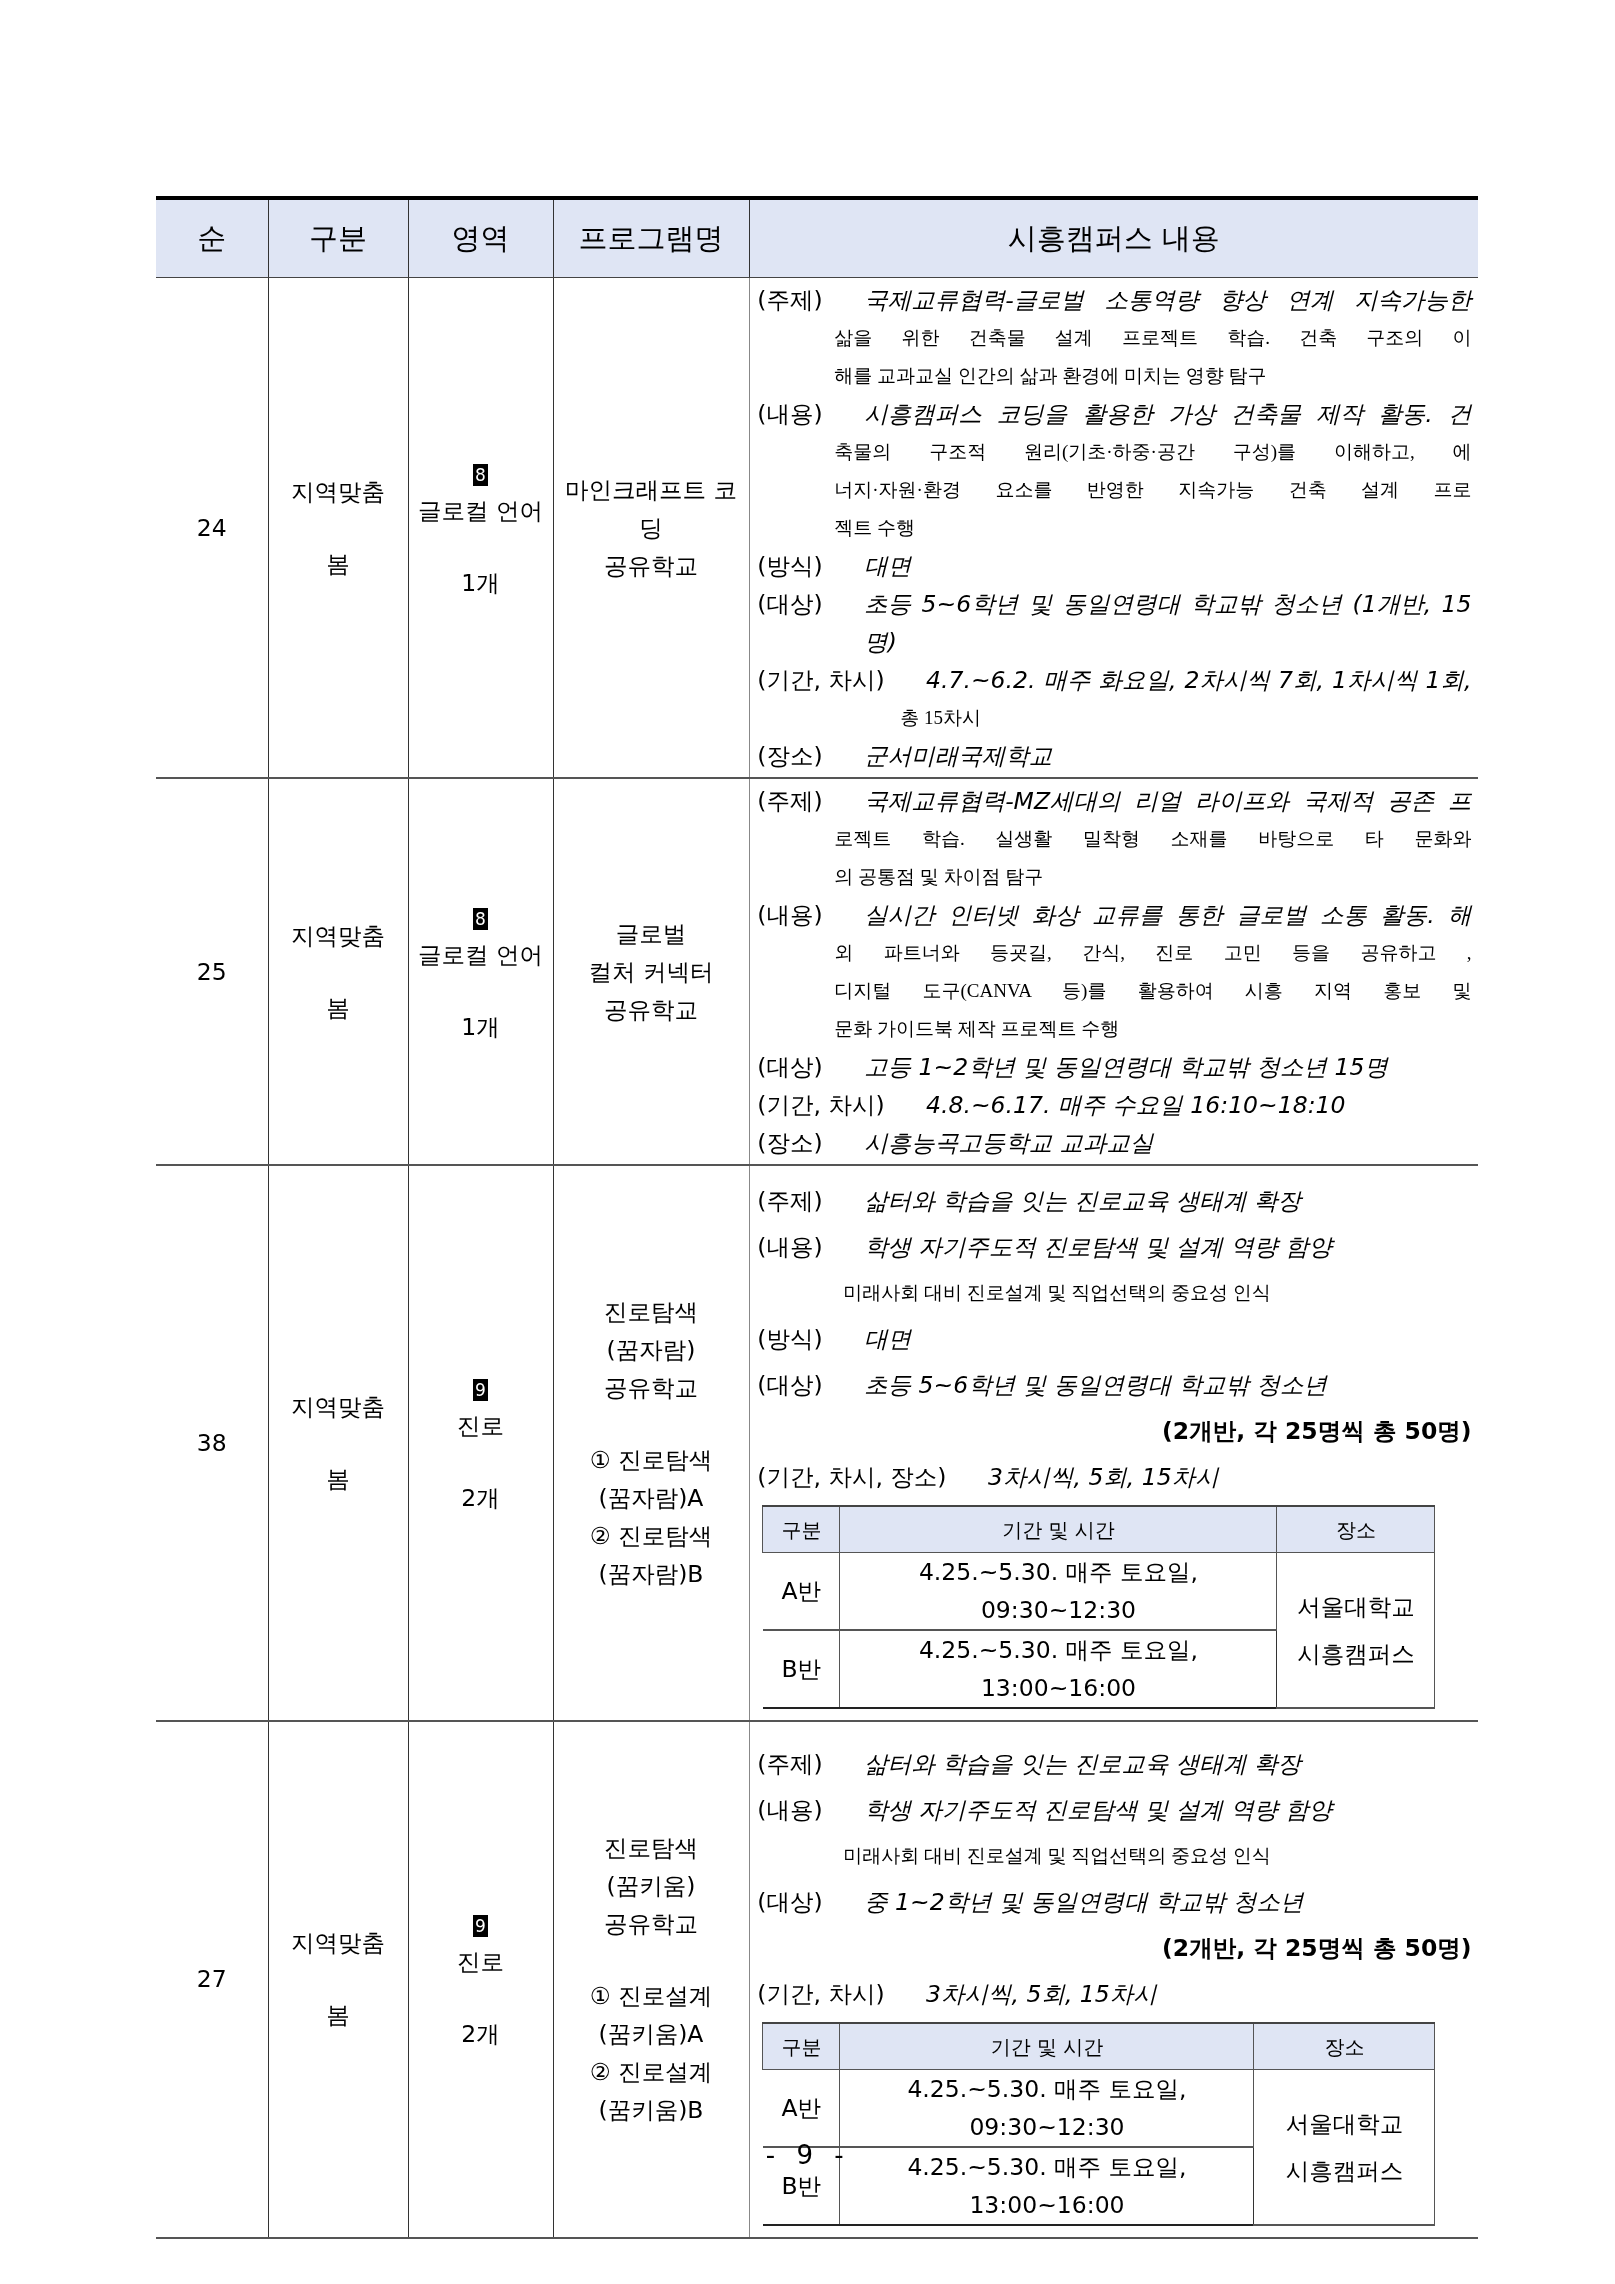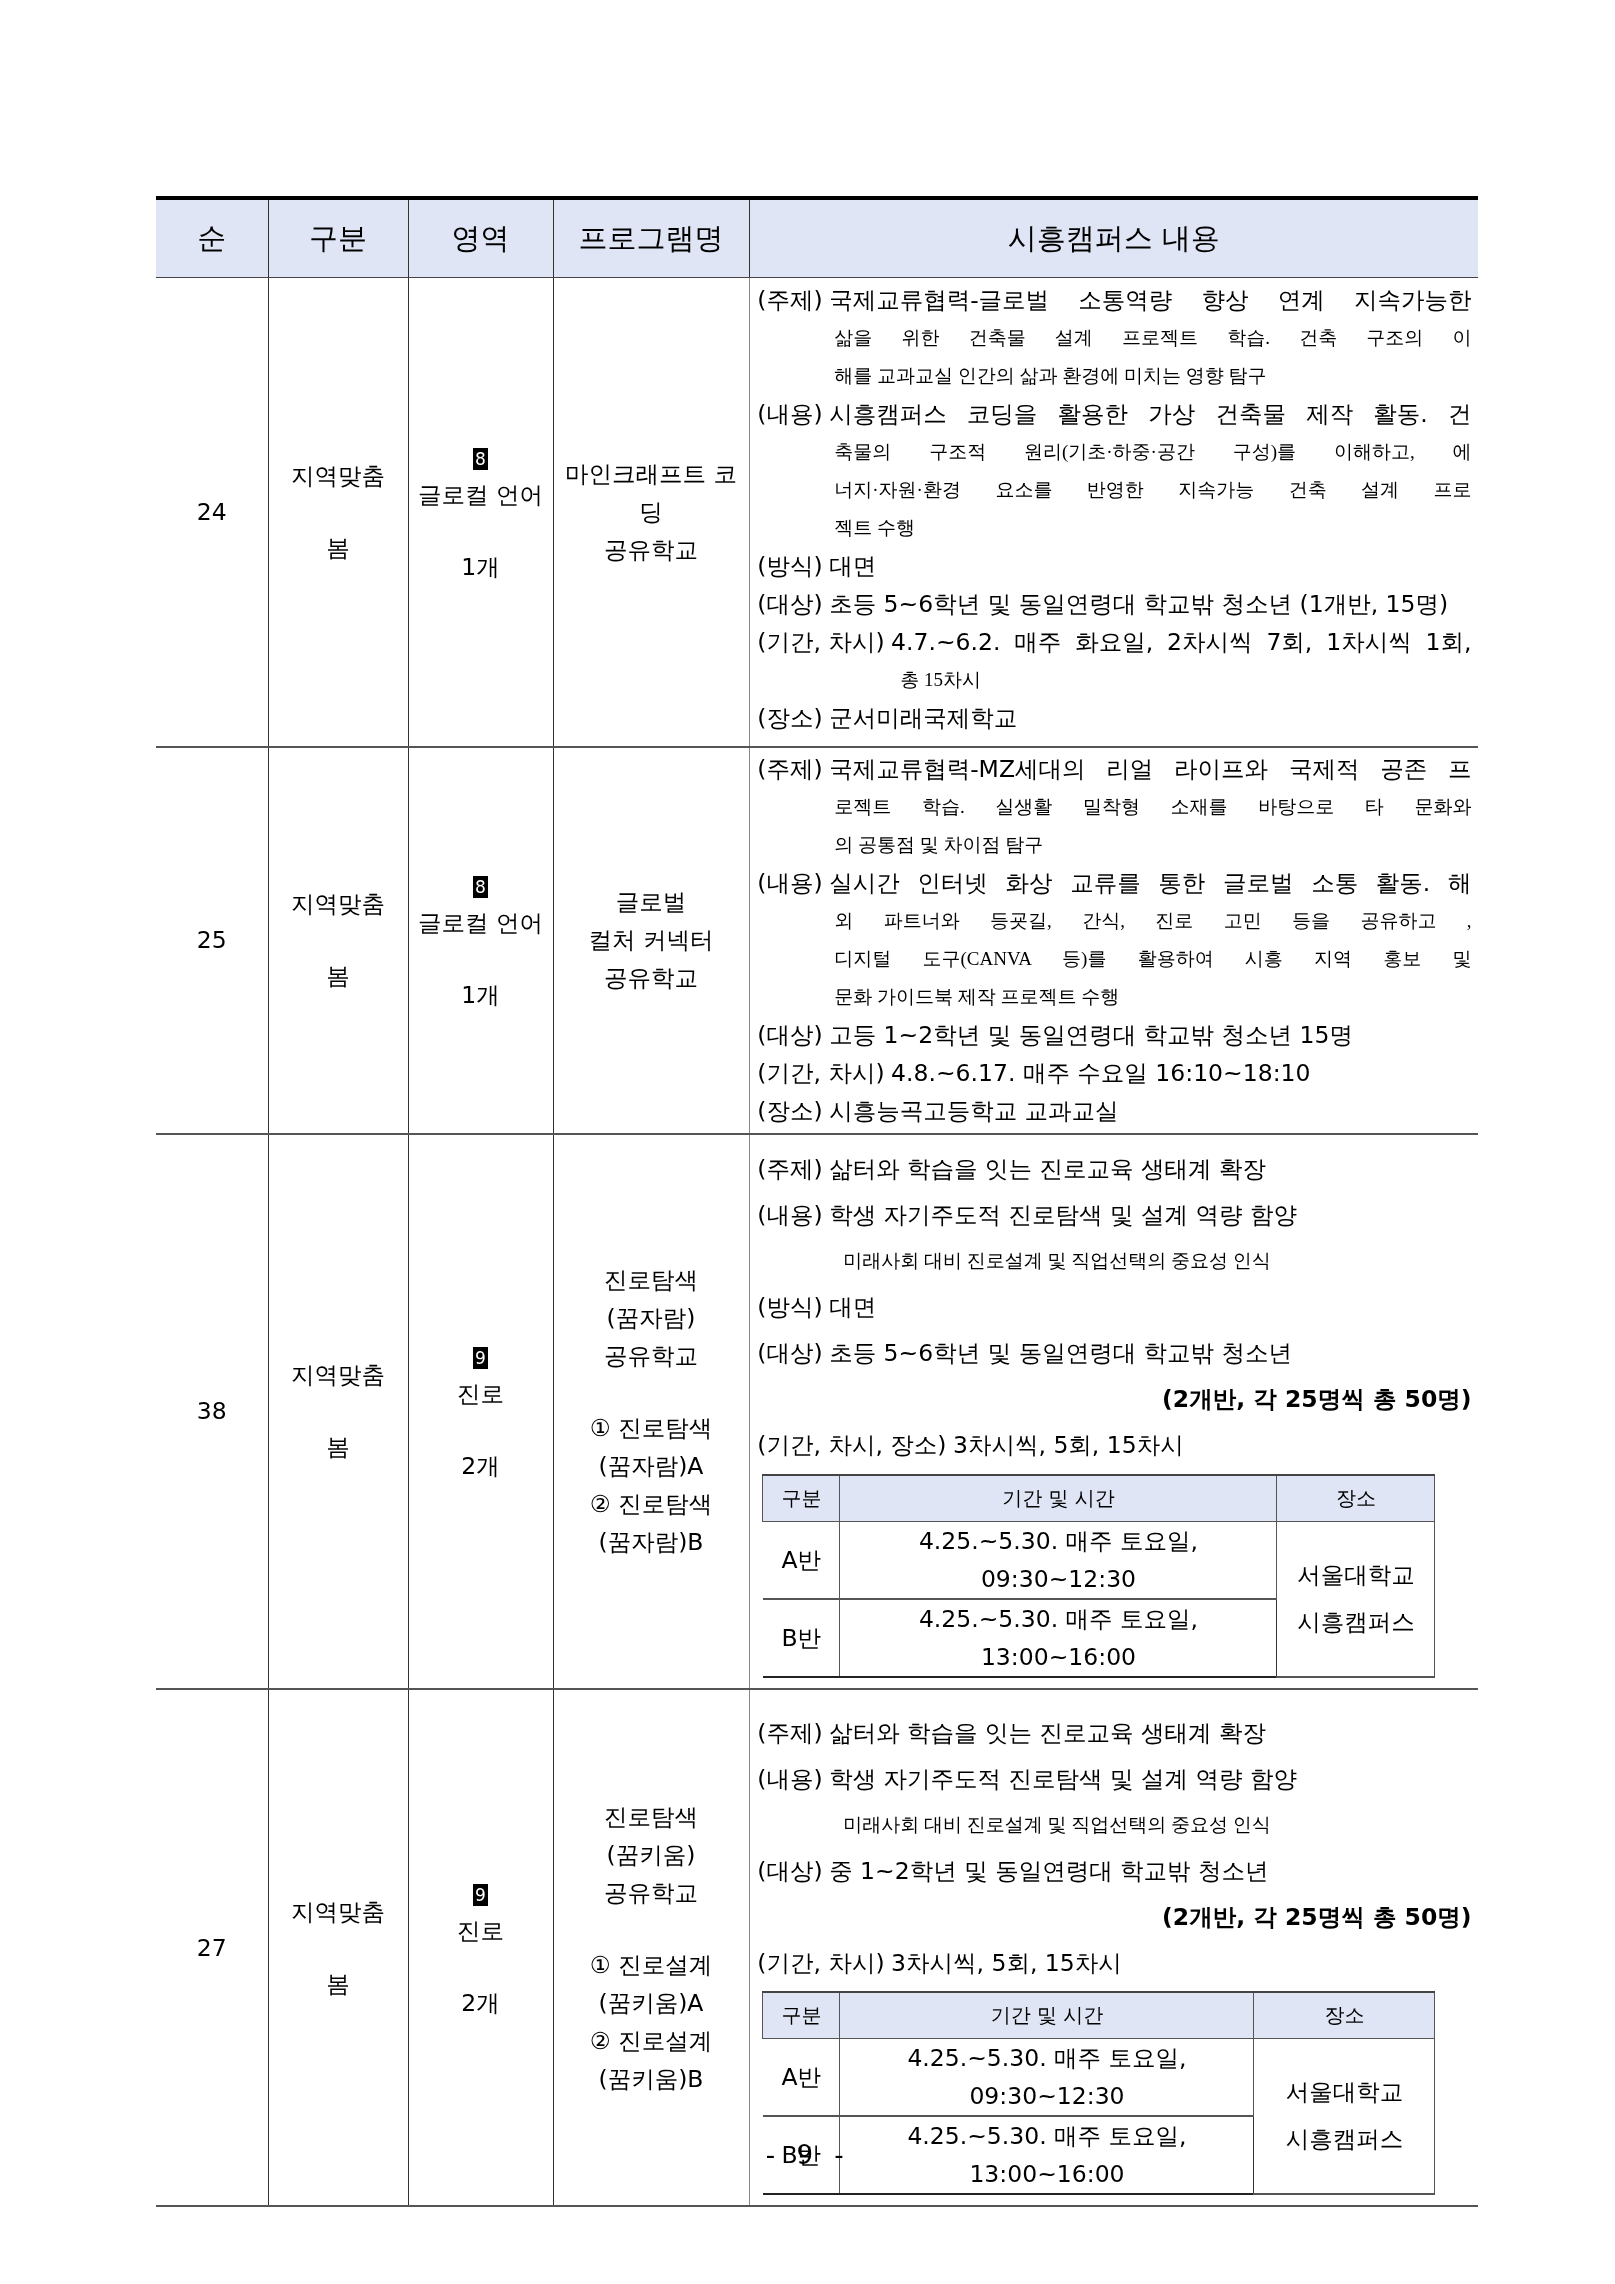--- a/index.html
+++ b/index.html
@@ -9,23 +9,23 @@
   table.main col.c1 { width:112px; } table.main col.c2 { width:140px; } table.main col.c3 { width:145px; }
   table.main col.c4 { width:196px; } table.main col.c5 { width:729px; }
   table.main thead th { background:#dfe5f4; height:75px; font-family:"DejaVu Serif","Liberation Serif",serif; font-weight:normal; font-size:29px; border-top:4.6px solid #000; border-bottom:1.3px solid #444; border-left:1.3px solid #333; text-align:center; vertical-align:middle; }
   table.main thead th:first-child { border-left:none; }
   table.main tbody td { border-left:1.3px solid #333; border-bottom:2px solid #555; vertical-align:middle; text-align:center; font-size:23.5px; line-height:38px; padding:0; }
   table.main tbody td:first-child { border-left:none; }
   table.main tbody td.content { border-left:1.3px solid #888; text-align:left; vertical-align:top; padding:2.6px 6.5px 2.6px 7.8px; }
   table.main tbody td.name { border-right:1.3px solid #888; }
   .badge { display:inline-block; background:#000; color:#fff; font-size:17px; line-height:22px; width:14.3px; text-align:center; margin-bottom:2.6px; }
   .cell-gap { height:34px; }
-  .line { display:flex; font-size:23.5px; line-height:38px; white-space:nowrap; }
+  .line { display:flex; font-size:23.5px; line-height:38px; white-space:nowrap;gap:35px; }
   .line .lbl { flex:0 0 auto; margin-right:6.5px; }
-  .line .txt { flex:1 1 auto; text-align:justify; text-align-last:justify; white-space:normal; }
+  .line .txt { flex:1 1 auto; text-align:justify; text-align-last:justify; white-space:normal;font-style:italic; }
   .line .txt.left { text-align-last:left; }
   .cont { padding-left:77px; font-size:19px; line-height:38px; text-align:justify; text-align-last:justify;font-family:Liberation Serif, serif; }
   .cont.left { text-align-last:left; }
   .cont.deep { padding-left:143px; text-align-last:left; }
   .cont.deeper { padding-left:86px; text-align-last:left; }
   .right { text-align:right; font-size:23.5px; line-height:38px;font-weight:bold; }
   .spaced .line, .spaced .cont, .spaced .right { line-height:46px; }
   table.sub { border-collapse:collapse; width:671px; margin:5.2px 0 7.8px 5.2px; font-size:20px; table-layout:fixed; }
   table.sub th { background:#dfe5f4; font-weight:normal; border:1.3px solid #555; border-top:2px solid #444; height:43px; text-align:center; }
   table.sub td { border:1.3px solid #555; height:46px; text-align:center; line-height:26px; }

